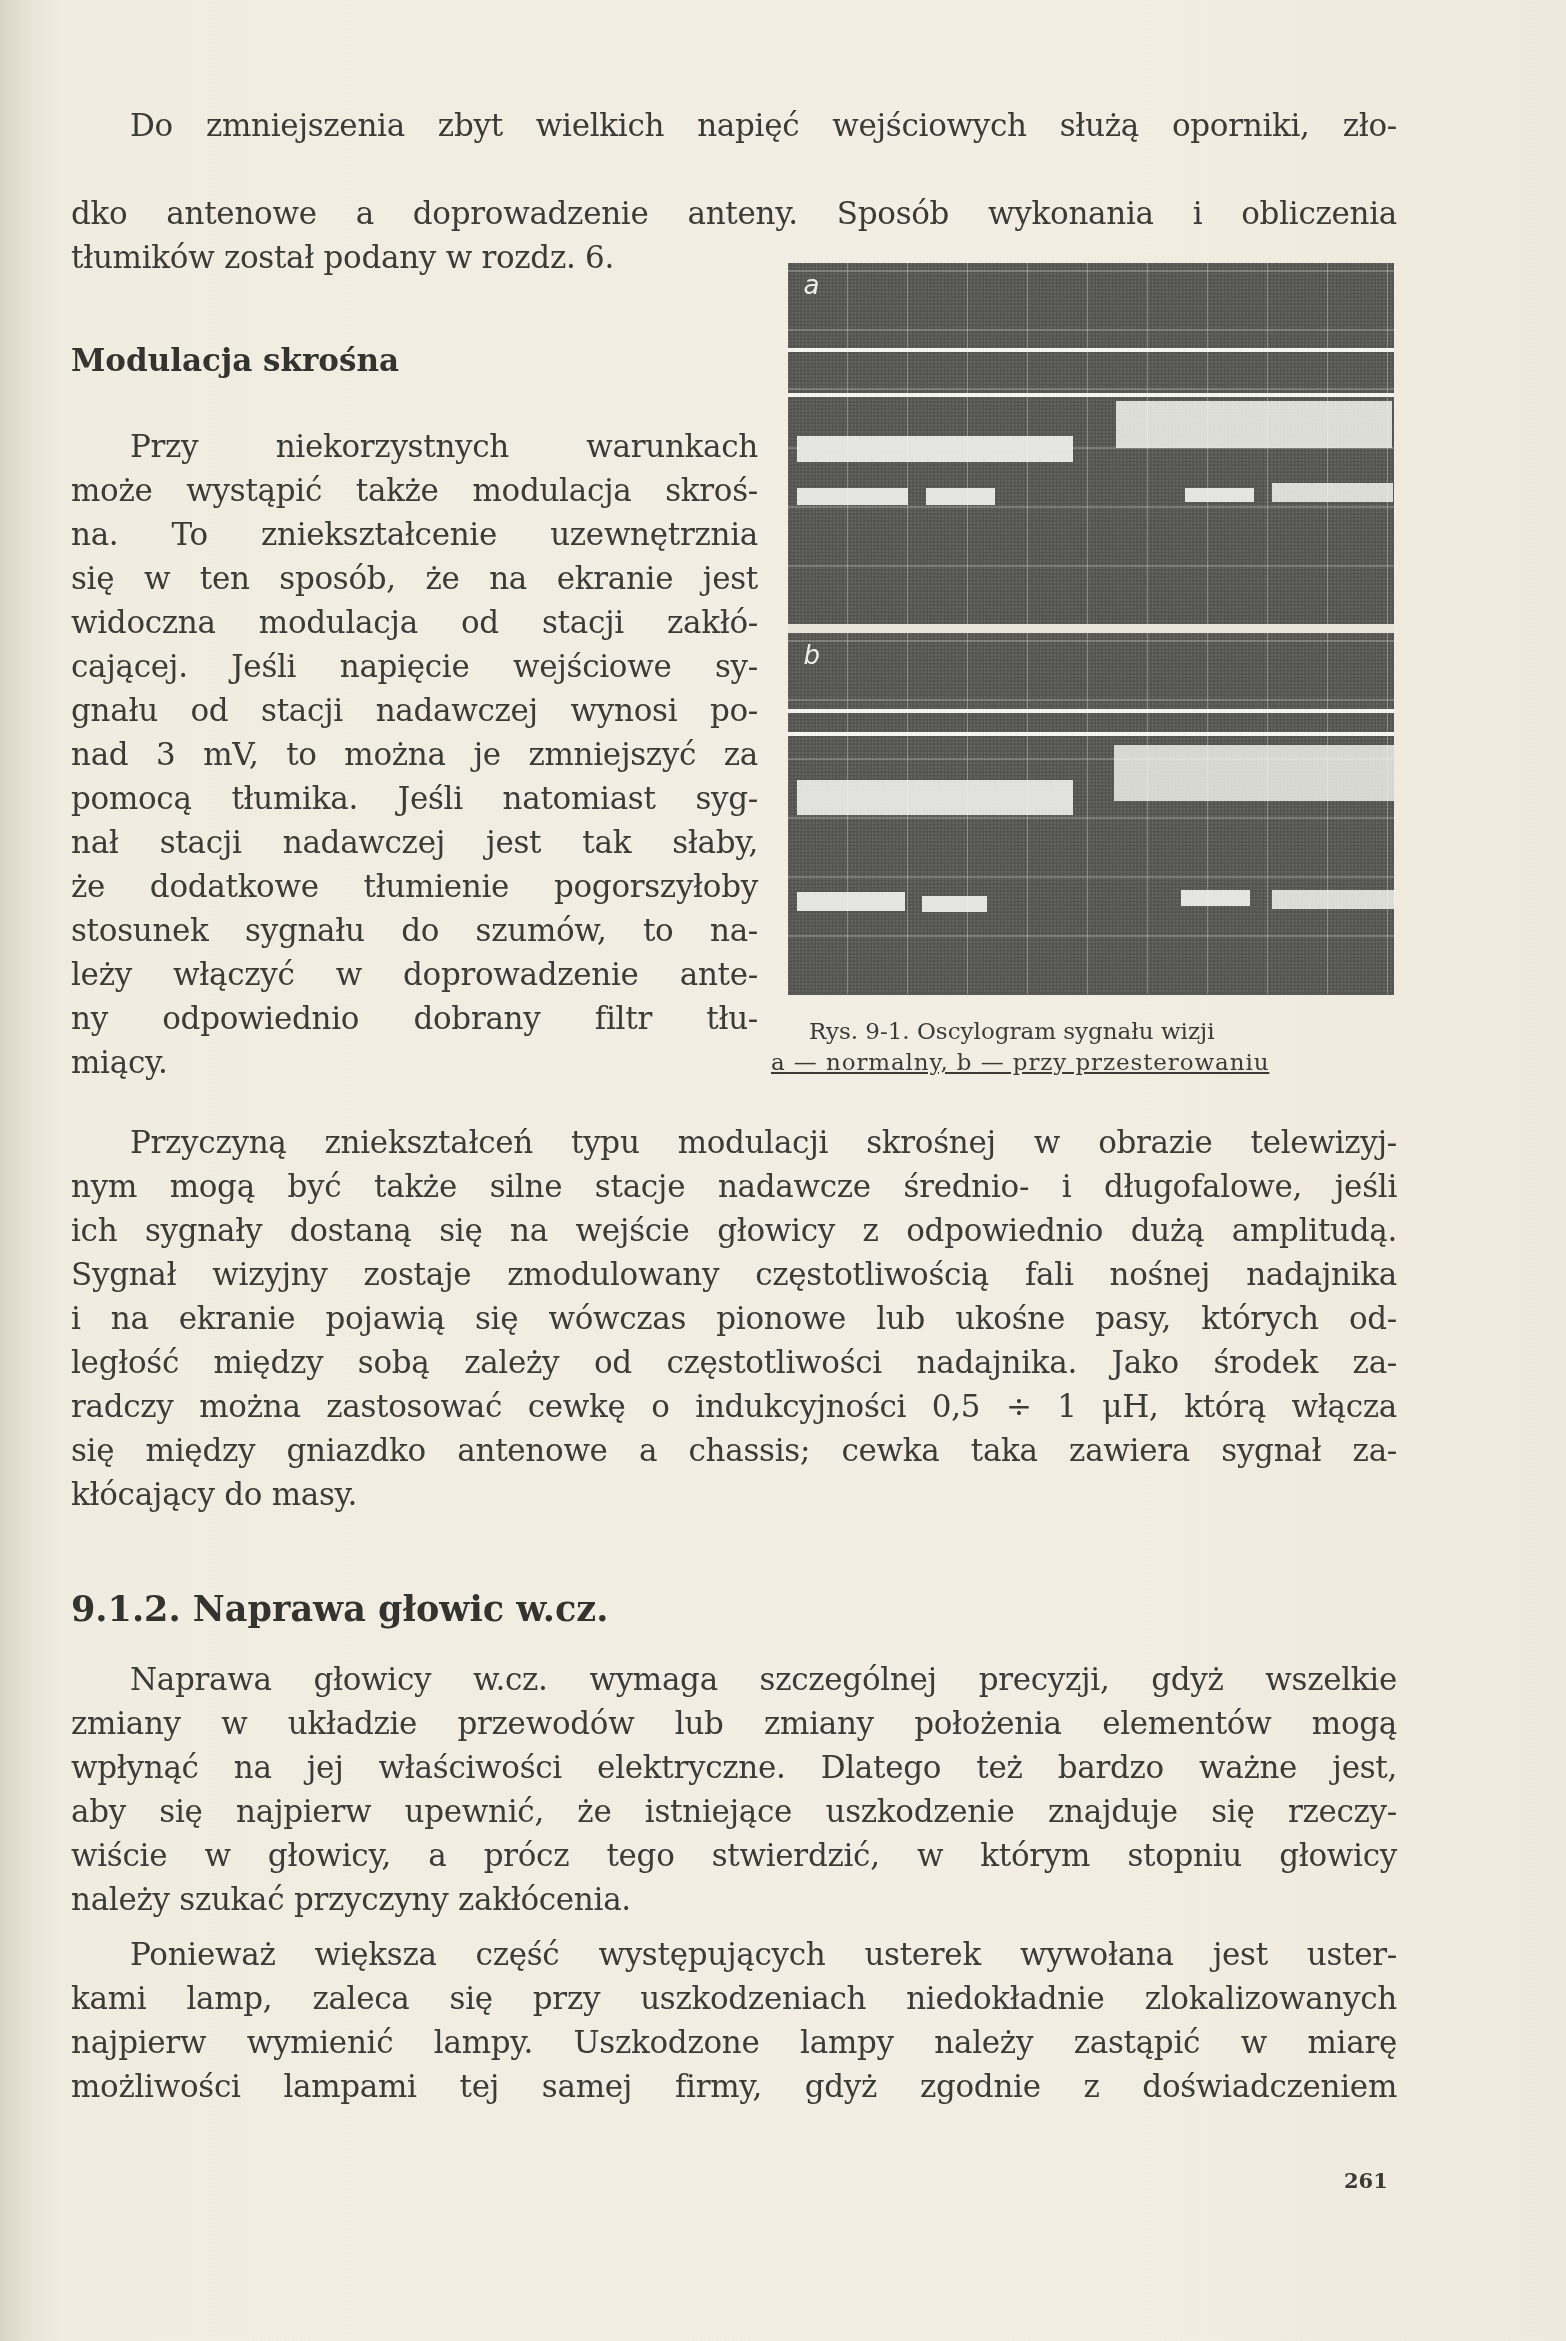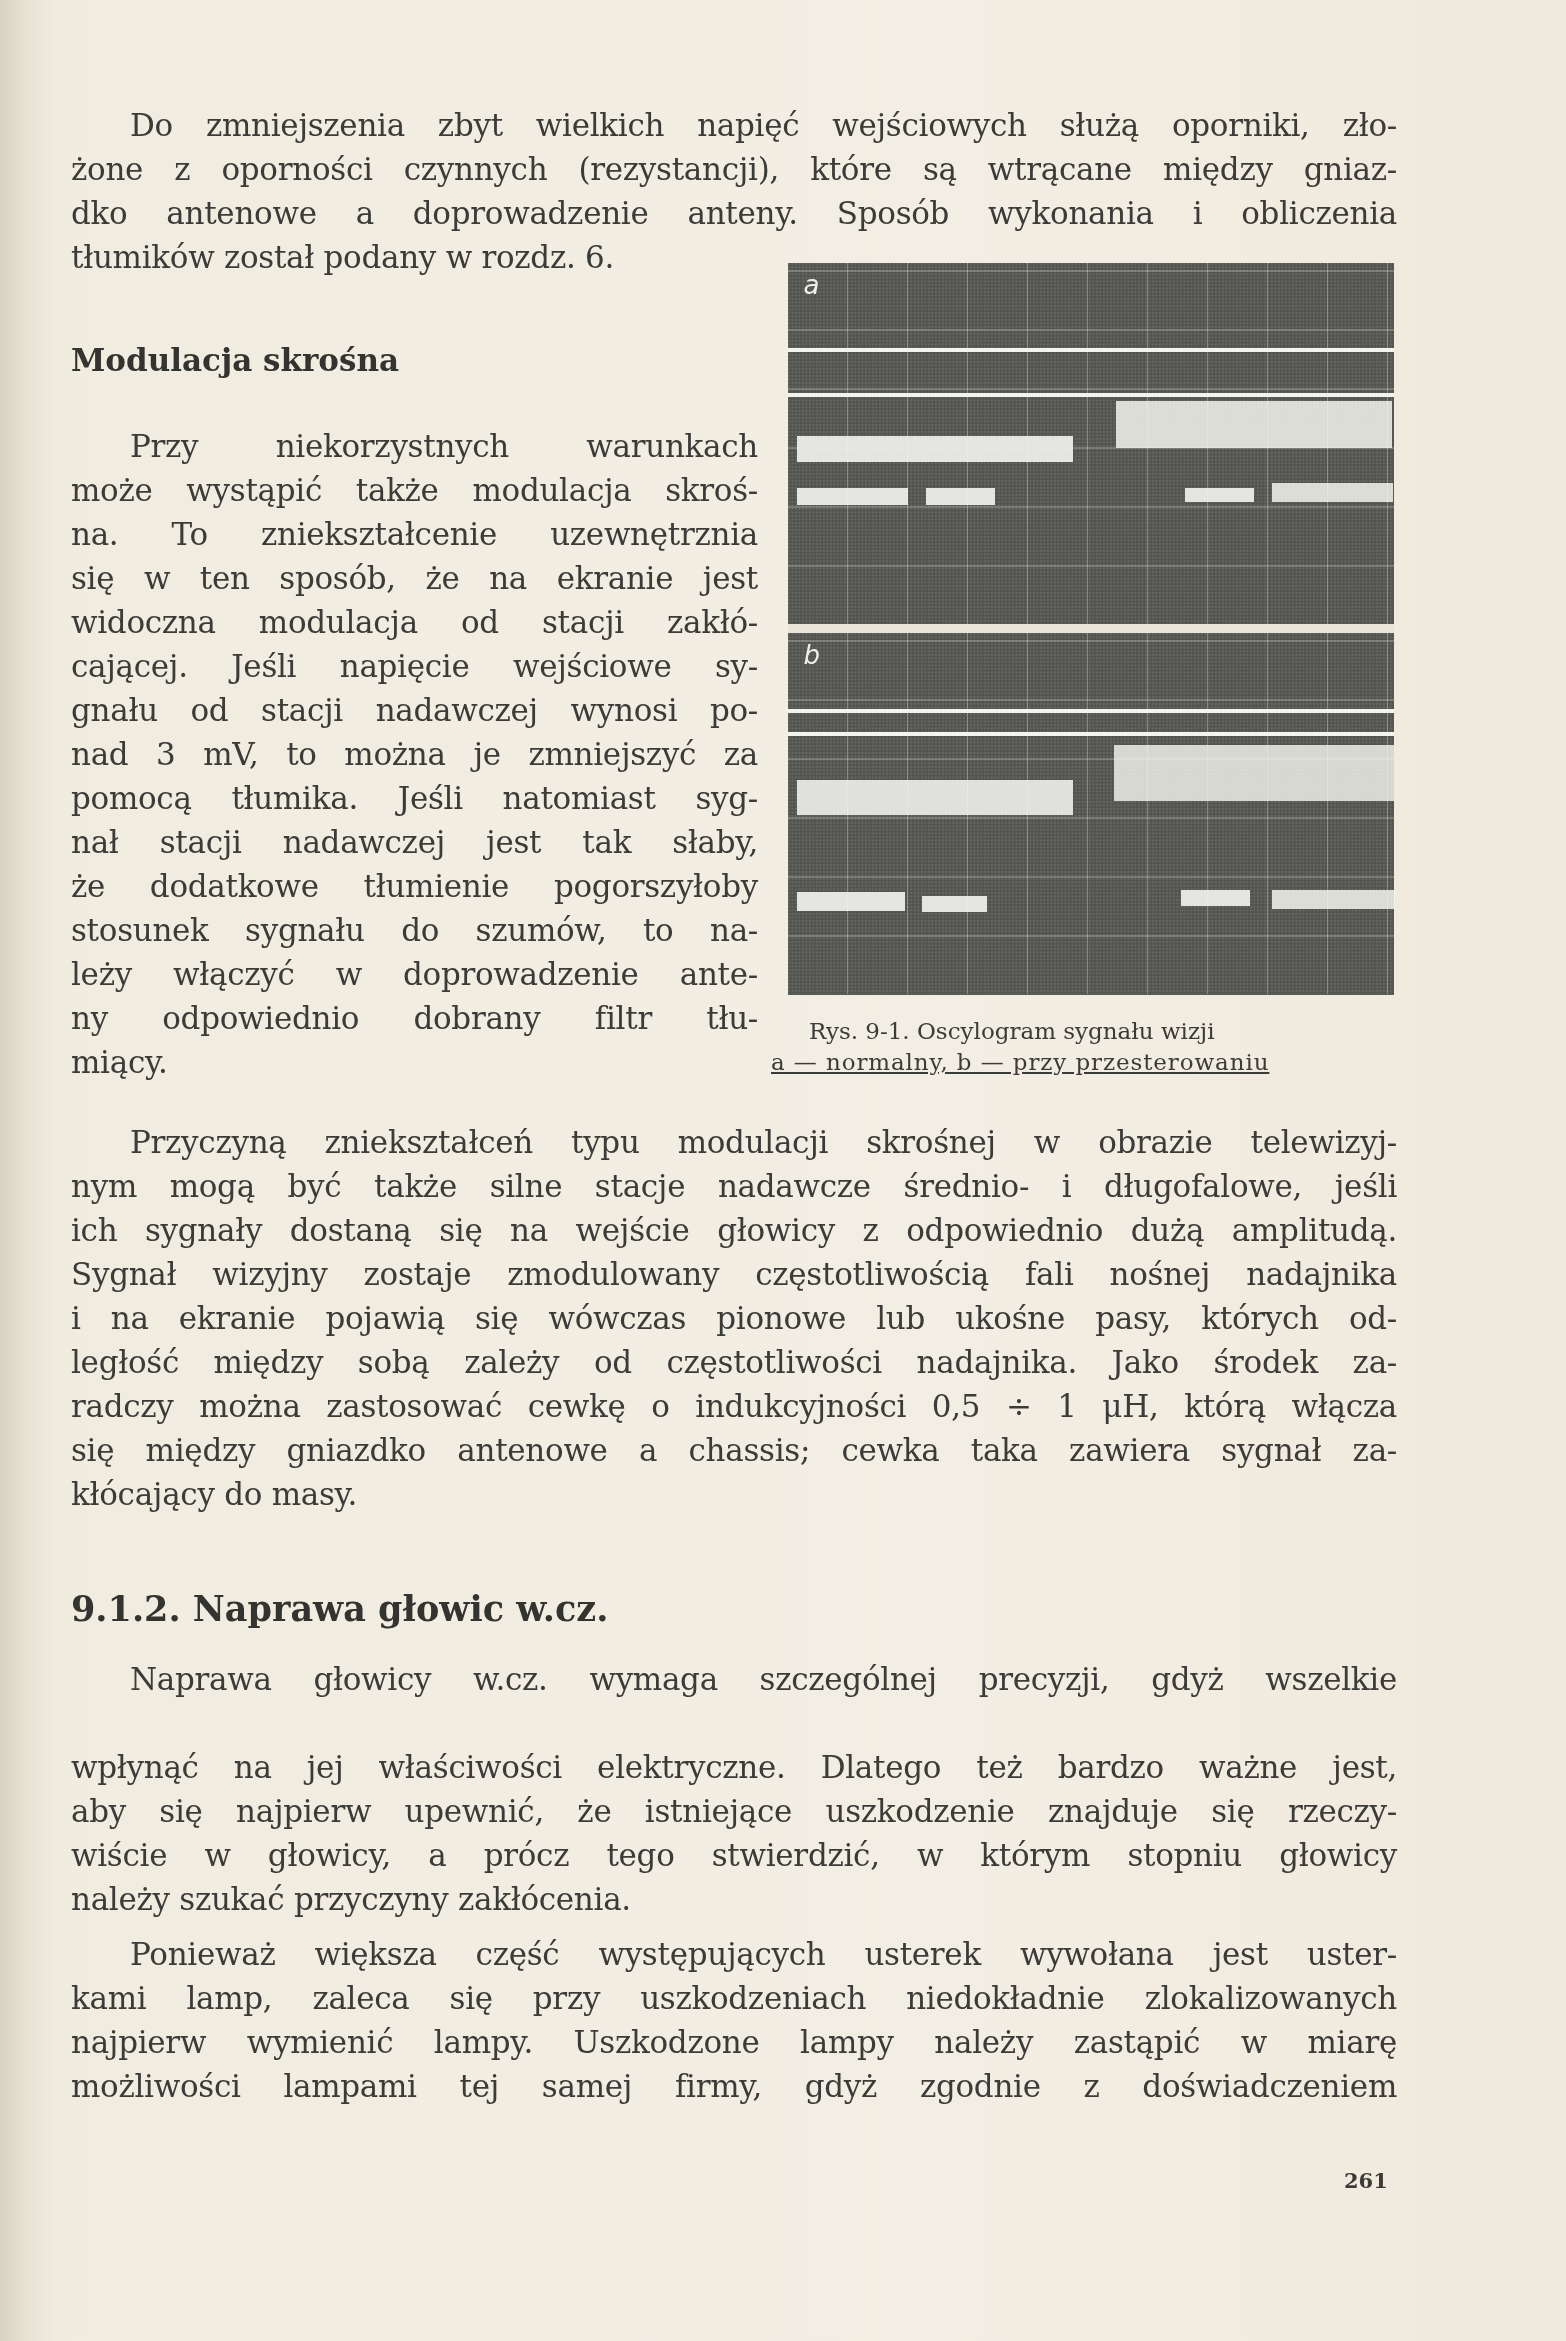--- a/index.html
+++ b/index.html
@@ -52,21 +52,20 @@
   .cap1 { left: 809px; top: 1016px; }
   .cap2 { left: 771px; top: 1047px; letter-spacing: 0.9px; text-decoration: underline; }
   .pagenum { position: absolute; left: 1344px; top: 2168px; font-size: 21px; font-weight: bold; color: #3b3b38; }
 </style>
 </head>
 <body>
 
 <div class="page">
 
   <div class="line indent full" style="left:130px;width:1267px;top:104px;">Do zmniejszenia zbyt wielkich napięć wejściowych służą oporniki, zło-</div>
-  <div class="line full" style="top:148px;">żone z oporności czynnych (rezystancji), które są wtrącane między gniaz-</div>
   <div class="line full" style="top:192px;">dko antenowe a doprowadzenie anteny. Sposób wykonania i obliczenia</div>
   <div class="line full last" style="top:236px;">tłumików został podany w rozdz. 6.</div>
 
   <div class="heading" style="left:71px;top:339px;">Modulacja skrośna</div>
 
   <div class="line narrow" style="top:469px;">może wystąpić także modulacja skroś-</div>
   <div class="line narrow indentn" style="top:425px;">Przy niekorzystnych warunkach</div>
   <div class="line narrow" style="top:557px;">się w ten sposób, że na ekranie jest</div>
   <div class="line narrow" style="top:513px;">na. To zniekształcenie uzewnętrznia</div>
   <div class="line narrow" style="top:601px;">widoczna modulacja od stacji zakłó-</div>
@@ -116,20 +115,21 @@
   <div class="line full" style="top:1253px;">Sygnał wizyjny zostaje zmodulowany częstotliwością fali nośnej nadajnika</div>
   <div class="line full" style="top:1297px;">i na ekranie pojawią się wówczas pionowe lub ukośne pasy, których od-</div>
   <div class="line full" style="top:1341px;">ległość między sobą zależy od częstotliwości nadajnika. Jako środek za-</div>
   <div class="line full" style="top:1385px;">radczy można zastosować cewkę o indukcyjności 0,5 ÷ 1 μH, którą włącza</div>
   <div class="line full" style="top:1429px;">się między gniazdko antenowe a chassis; cewka taka zawiera sygnał za-</div>
   <div class="line full last" style="top:1473px;">kłócający do masy.</div>
 
   <div class="heading sec" style="left:71px;top:1587px;">9.1.2. Naprawa głowic w.cz.</div>
 
   <div class="line full" style="left:130px;width:1267px;top:1658px;">Naprawa głowicy w.cz. wymaga szczególnej precyzji, gdyż wszelkie</div>
+  <div class="line full" style="top:1702px;">zmiany w układzie przewodów lub zmiany położenia elementów mogą</div>
   <div class="line full" style="top:1746px;">wpłynąć na jej właściwości elektryczne. Dlatego też bardzo ważne jest,</div>
   <div class="line full" style="top:1790px;">aby się najpierw upewnić, że istniejące uszkodzenie znajduje się rzeczy-</div>
   <div class="line full" style="top:1834px;">wiście w głowicy, a prócz tego stwierdzić, w którym stopniu głowicy</div>
   <div class="line full last" style="top:1878px;">należy szukać przyczyny zakłócenia.</div>
 
   <div class="line full" style="left:130px;width:1267px;top:1933px;">Ponieważ większa część występujących usterek wywołana jest uster-</div>
   <div class="line full" style="top:1977px;">kami lamp, zaleca się przy uszkodzeniach niedokładnie zlokalizowanych</div>
   <div class="line full" style="top:2021px;">najpierw wymienić lampy. Uszkodzone lampy należy zastąpić w miarę</div>
   <div class="line full" style="top:2065px;">możliwości lampami tej samej firmy, gdyż zgodnie z doświadczeniem</div>
 

